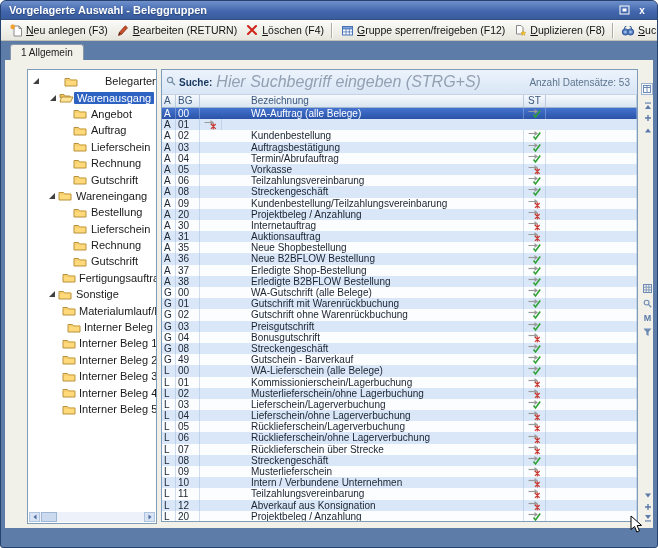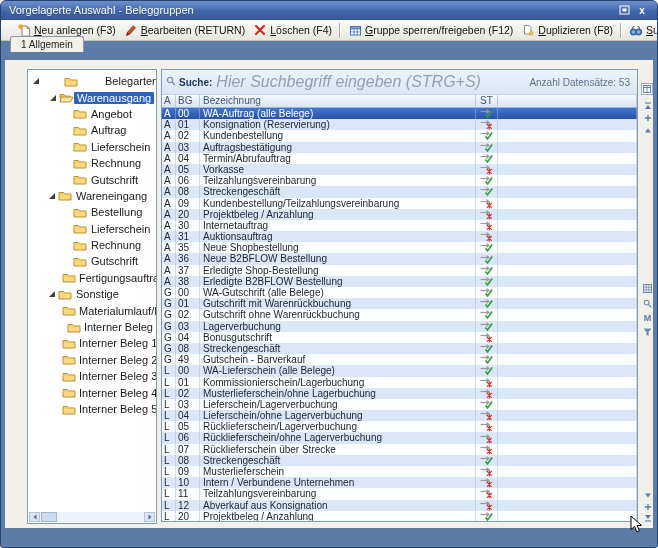--- a/index.html
+++ b/index.html
@@ -2,33 +2,33 @@
 <html><head>
 <meta charset="utf-8">
 <style>
   html,body{margin:0;padding:0;background:#fff;font-family:"Liberation Sans",sans-serif;}
   *{box-sizing:border-box;}
   #window{position:relative;width:658px;height:548px;background:#5E7CA8;border:1px solid #26436F;
           border-radius:6px 6px 3px 3px;overflow:hidden;}
   
   #titlebar{height:19px;background:linear-gradient(#6E90CC,#4165AB 60%,#3A5C9E);display:flex;align-items:center;
             padding:0 8px;border-bottom:1px solid #33517F;}
-  #title{color:#fff;font-size:11px;font-weight:normal;flex:1;white-space:nowrap;text-shadow:0 1px 1px #2A4878;}
+  #title{color:#fff;font-size:11px;font-weight:bold;flex:1;white-space:nowrap;text-shadow:0 1px 1px #2A4878;}
   .cap-btn{width:14px;height:13px;display:flex;align-items:center;justify-content:center;color:#fff;
            font-size:10px;font-weight:bold;margin-left:4px;cursor:default;}
   
   #toolbar{height:21px;background:linear-gradient(#FBFBF8,#E7E6DE);border-bottom:1px solid #C2C1B5;
-           display:flex;align-items:center;padding:0 12px;font-size:10.5px;color:#111;white-space:nowrap;}
+           display:flex;align-items:center;padding:0 4px;font-size:10.5px;color:#111;white-space:nowrap;}
   .tb-item{display:flex;align-items:center;gap:3px;padding:1px 4px;border-radius:2px;}
   .tb-ic{width:14px;height:13px;display:inline-flex;align-items:center;justify-content:center;}
   .tb-lb u{text-decoration:underline;}
   .tb-sep{width:3px;height:15px;border-left:1px solid #AEADA1;border-right:1px solid #FDFDFB;margin:0 3px;}
   
   #tabband{height:19px;position:relative;}
-  #tab1{position:absolute;left:9px;bottom:8px;background:#F1F0E9;border:1px solid #8A97A8;border-bottom:none;
+  #tab1{position:absolute;left:9px;bottom:0;background:#F1F0E9;border:1px solid #8A97A8;border-bottom:none;
         border-radius:3px 3px 0 0;padding:2px 10px 2px;font-size:10px;color:#222;}
   
   #content{position:absolute;left:4px;right:4px;top:59px;height:468px;background:#F1F0E9;}
   
   #treepanel{position:absolute;left:22px;top:9px;width:130px;height:455px;background:#fff;
              border:1px solid #7F9DB9;padding-top:3px;overflow:hidden;}
   .tree-item{height:16.4px;display:flex;align-items:center;font-size:11px;color:#1a1a1a;white-space:nowrap;}
   .tw{width:10px;display:inline-flex;justify-content:center;font-size:7px;color:#444;}
   .fold{width:16px;display:inline-flex;justify-content:center;}
   .tlb{padding:0 3px;border-radius:1px;}
@@ -43,21 +43,21 @@
   #searchrow{height:15px;background:linear-gradient(#ECF3FC,#D9E6F6);border-bottom:1px solid #C4D3E6;
              display:flex;align-items:center;padding:12px 4px;font-size:10px;}
   #searchrow .lbl{font-weight:bold;color:#17365D;margin:0 4px 0 3px;}
   #search-input{flex:1;border:none;background:transparent;font-size:16px;outline:none;
                 font-family:"Liberation Sans",sans-serif;color:#333;padding:0;}
   #search-input::placeholder{font-style:italic;color:#93A0B2;}
   #reccount{color:#5C748F;font-size:10px;padding-right:3px;white-space:nowrap;}
   #headerrow{height:13px;display:flex;background:linear-gradient(#F6FAFD,#DAE5F1);border-bottom:1px solid #9EB6CE;
              font-size:10px;color:#3A577D;line-height:12px;}
   .c{display:inline-block;overflow:hidden;white-space:nowrap;padding-left:2px;}
-  .c0{width:14px;}.c1{width:24px;}.c2{width:276px;padding-left:3px;}.c3{width:22px;padding-left:0;text-align:center;}
+  .c0{width:14px;}.c1{width:24px;}.c2{width:276px;padding-left:3px;margin-left:48px;}.c3{width:22px;padding-left:0;text-align:center;}
   .c4{flex:1;}
   #headerrow .c{border-right:1px solid #BCCBDD;}
   #rows{flex:1;overflow:hidden;background:#fff;}
   .grow{height:11.2px;display:flex;font-size:10px;line-height:11px;color:#1B2430;}
   .grow .c{border-right:1px solid rgba(160,185,215,.45);}
   .grow.alt{background:#D9E7F8;}
   .grow.plain{background:#FCFDFF;}
   .grow.selected{background:linear-gradient(#4473CF,#2A53A8);color:#fff;}
   .grow.selected .c{border-right-color:rgba(255,255,255,.25);}
   .st{display:flex;align-items:center;justify-content:center;}
@@ -453,21 +453,20 @@
                 <path d="M6.5 1 L10 3.5 L6.5 6z" fill="#9a9a9a"></path>
                 <path d="M5.5 6.5 L7.5 9 L12.2 2.5" stroke="#2FA136" stroke-width="1.6" fill="none"></path>
               </svg>
             </span>
     <span class="c c4"></span>
   </div>
 
   <div class="grow alt">
     <span class="c c0">A</span>
     <span class="c c1">01</span>
-    <span class="c c2">Konsignation (Reservierung)</span>
     <span class="c c3 st">
               <svg width="13" height="11" viewBox="0 0 13 11">
                 <path d="M0.5 3.5 H7" stroke="#9a9a9a" stroke-width="1.2"></path>
                 <path d="M6.5 1 L10 3.5 L6.5 6z" fill="#9a9a9a"></path>
                 <path d="M6.9 5 L11.7 9.8 M11.7 5 L6.9 9.8 M9.3 4.2 V10.6" stroke="#C8372D" stroke-width="1.1"></path>
               </svg>
             </span>
     <span class="c c4"></span>
   </div>
 
@@ -705,21 +704,21 @@
                 <path d="M6.5 1 L10 3.5 L6.5 6z" fill="#9a9a9a"></path>
                 <path d="M5.5 6.5 L7.5 9 L12.2 2.5" stroke="#2FA136" stroke-width="1.6" fill="none"></path>
               </svg>
             </span>
     <span class="c c4"></span>
   </div>
 
   <div class="grow alt">
     <span class="c c0">G</span>
     <span class="c c1">03</span>
-    <span class="c c2">Lagerverbuchung</span>
+    <span class="c c2">Preisgutschrift</span>
     <span class="c c3 st">
               <svg width="13" height="11" viewBox="0 0 13 11">
                 <path d="M0.5 3.5 H7" stroke="#9a9a9a" stroke-width="1.2"></path>
                 <path d="M6.5 1 L10 3.5 L6.5 6z" fill="#9a9a9a"></path>
                 <path d="M5.5 6.5 L7.5 9 L12.2 2.5" stroke="#2FA136" stroke-width="1.6" fill="none"></path>
               </svg>
             </span>
     <span class="c c4"></span>
   </div>
 

